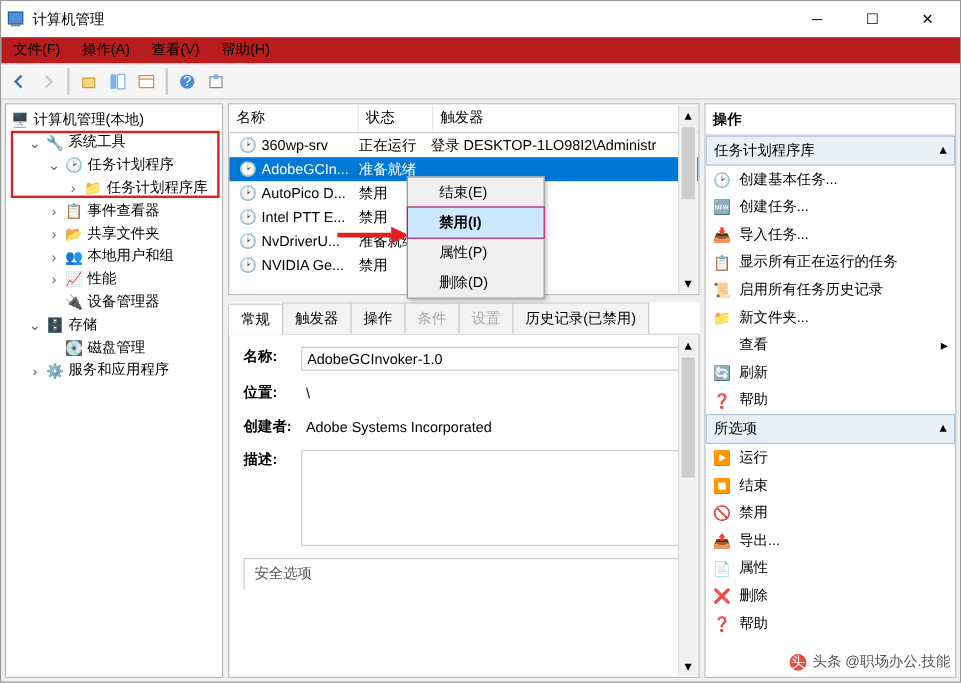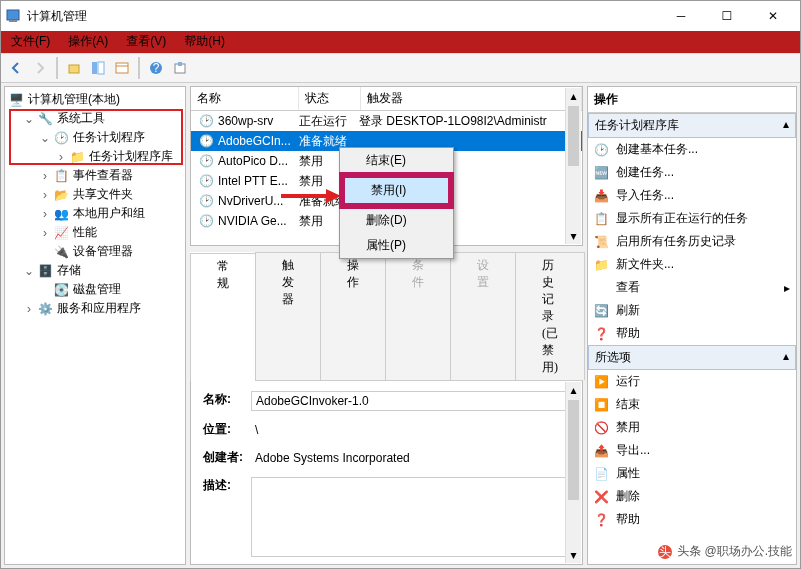--- a/index.html
+++ b/index.html
@@ -26,34 +26,34 @@
   .depth1 { padding-left: 2px; } .depth2 { padding-left: 16px; } .depth3 { padding-left: 32px; } .depth4 { padding-left: 48px; }
   .hl-red-box { position: absolute; left: 4px; top: 22px; width: 174px; height: 56px; border: 2px solid #e02020; pointer-events: none; }
   .listhdr { display: flex; background: #fff; border-bottom: 1px solid #ccc; height: 24px; align-items: center; }
   .listhdr .col { padding: 3px 6px; border-right: 1px solid #e5e5e5; }
   .list { flex: 0 0 auto; overflow: hidden; position: relative; }
   .row { display: flex; align-items: center; height: 20px; padding-left: 4px; }
   .row .cell { overflow: hidden; text-overflow: ellipsis; white-space: nowrap; padding: 0 4px; }
   .row.sel { background: #0078d7; color: #fff; }
   .c1{ width: 100px; display:flex;align-items:center;gap:3px;} .c2{ width:60px;} .c3{ flex:1; }
   .tabs { display: flex; border-bottom: 1px solid #ccc; background: #fff; margin-top: 6px; }
-  .tabs .tab { padding: 4px 26px; border: 1px solid #ccc; border-bottom: none; margin-right: -1px; background: #f3f3f3; font-family: Liberation Serif, serif; }
+  .tabs .tab { padding: 4px 10px; border: 1px solid #ccc; border-bottom: none; margin-right: -1px; background: #f3f3f3; }
   .tabs .tab.active { background: #fff; position: relative; top: 1px; }
   .detail { background: #fff; flex: 1; padding: 10px 12px; border-top: none; overflow: auto; }
   .frow { display: flex; align-items: flex-start; margin-bottom: 10px; }
   .frow .lbl { width: 48px; font-weight: bold; }
   .frow input, .frow .val { flex: 1; border: 1px solid #ccc; padding: 2px 4px; background: #fff; }
   .frow textarea { flex: 1; border: 1px solid #ccc; height: 80px; resize: none; }
   .right .hdr { background: #fff; padding: 4px 6px; font-weight: bold; border-bottom: 1px solid #ccc; }
   .right .sect { background: #e9f0f8; padding: 3px 6px; border: 1px solid #b0c4de; display:flex; justify-content:space-between; }
   .action { display: flex; align-items: center; padding: 3px 6px; gap: 6px; }
   .ctxmenu { position: absolute; background: #f0f0f0; border: 1px solid #999; box-shadow: 2px 2px 4px rgba(0,0,0,0.3); width: 115px; z-index: 10; }
   .ctxmenu .mi { padding: 4px 12px 4px 26px; position: relative; }
   .ctxmenu .mi.hl { background: #cce8ff; }
-  .hl-red-ctx { border: 6px solid #be185d; margin: -1px; }
+  .hl-red-ctx { border: 1px solid #be185d; margin: -1px; font-weight: bold; }
   .arrow-red { position: absolute; z-index: 9; pointer-events:none; }
   .vscroll { position:absolute; right:1px; top:1px; bottom:1px; width:16px; background:#f0f0f0; border-left:1px solid #ddd; display:flex; flex-direction:column; }
   .vscroll .up,.vscroll .dn{height:16px;display:flex;align-items:center;justify-content:center;}
   .vscroll .thumb{background:#cdcdcd;flex:0 0 60px;margin:2px;}
   .vscroll .track{flex:1;}
   .watermark { position:absolute; right:8px; bottom:8px; display:flex; align-items:center; gap:4px; color:#555; font-size:12px; pointer-events:none; }
 </style>
 </head>
 <body>
 
@@ -271,20 +271,21 @@
           <span class="val" style="border:none">\</span>
         </div>
       <div class="frow">
           <span class="lbl">创建者:</span>
           <span class="val" style="border:none">Adobe Systems Incorporated</span>
         </div>
       <div class="frow">
           <span class="lbl">描述:</span>
           <textarea readonly="" style=""></textarea>
         </div>
+      <div style="border:1px solid #ccc;border-bottom:none;padding:4px 8px;margin-top:8px;color:#555">安全选项</div>
       <div class="vscroll">
           <div class="up">▴</div>
           <div class="thumb" style="flex-basis:100px"></div>
           <div class="track"></div>
           <div class="dn">▾</div>
         </div>
     </div>
   </div>
 
   <div class="pane right">
@@ -361,22 +362,22 @@
     <div class="action">
         <span class="ico">❓</span>
         <span>帮助</span>
       </div>
   </div>
 </div>
 
 <div class="ctxmenu" style="left:338px; top:146px;">
   <div class="mi">结束(E)</div>
   <div class="mi hl hl-red-ctx">禁用(I)</div>
+  <div class="mi">属性(P)</div>
   <div class="mi">删除(D)</div>
-  <div class="mi">属性(P)</div>
 </div>
 
 <svg class="arrow-red" style="left:280px; top:185px;" width="60" height="20">
     <line x1="0" y1="10" x2="45" y2="10" stroke="#e02020" stroke-width="4"></line>
     <polygon points="45,3 60,10 45,17" fill="#e02020"></polygon>
   </svg>
 
 <div class="watermark">
   <svg width="16" height="16">
       <circle cx="8" cy="8" r="7" fill="#e74c3c"></circle>

